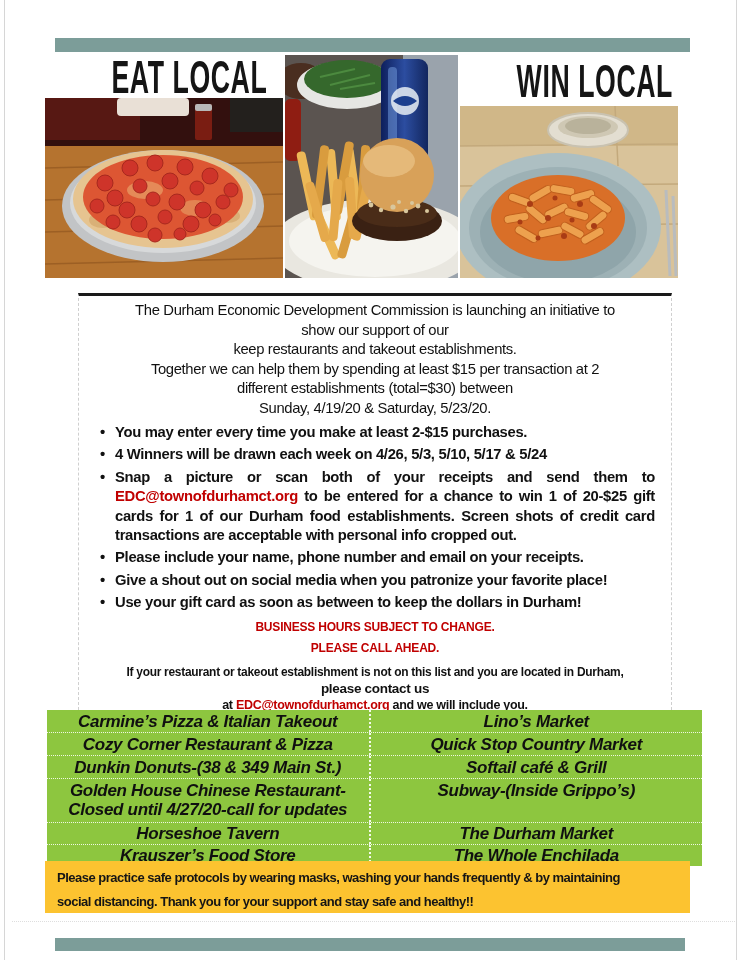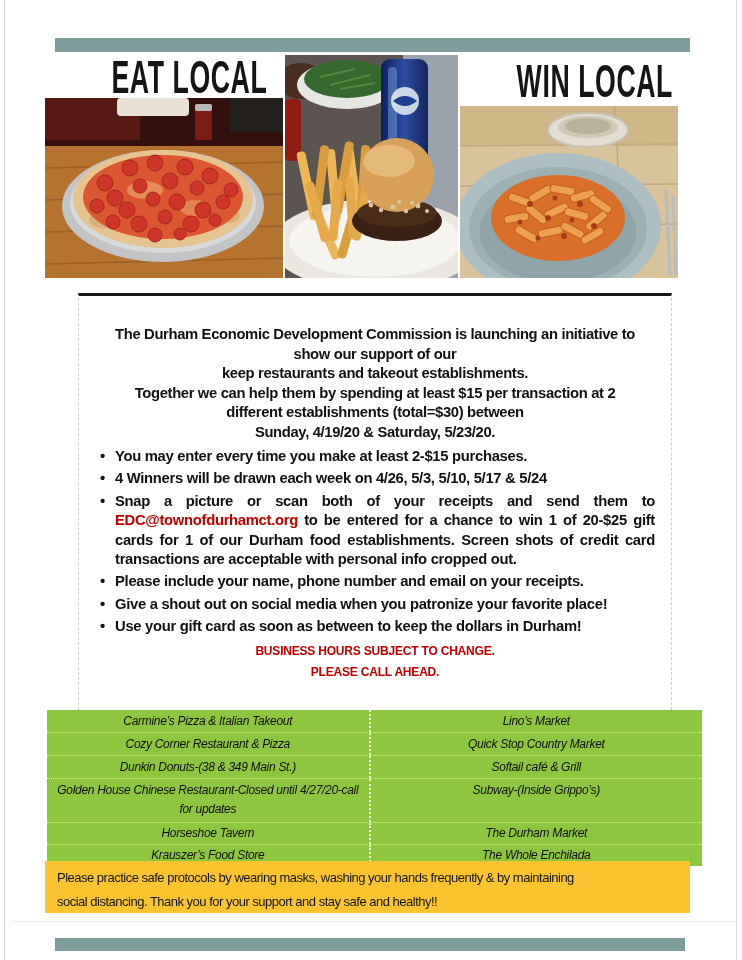--- a/index.html
+++ b/index.html
@@ -16,50 +16,50 @@
   .title.win{left:460px;top:58px;width:220px;}
   .photo{position:absolute;overflow:hidden;}
   .photo svg{display:block;}
   .ph-pizza{left:45px;top:98px;width:238px;height:180px;}
   .ph-burger{left:285px;top:55px;width:173px;height:223px;}
   .ph-pasta{left:460px;top:106px;width:218px;height:172px;}
 
   .textbox{position:absolute;left:78px;top:293px;width:594px;height:417px;box-sizing:border-box;
         border-top:3px solid #1a1a1a;border-left:1px dashed #cfcfcf;border-right:1px dashed #cfcfcf;
         padding:5px 14px 0;}
-  .intro{font-size:14.8px;font-weight:700;text-align:center;line-height:19.5px;letter-spacing:-.35px;margin-top:24px;}
+  .intro{font-size:14.8px;font-weight:400;text-align:center;line-height:19.5px;letter-spacing:-.35px;}
   .intro div{white-space:nowrap;}
   .bullets{list-style:none;margin:5px 0 0;padding:0 2px 0 22px;}
   .bullets li{position:relative;font-size:14.8px;font-weight:700;line-height:19.4px;
         margin:3px 0;letter-spacing:-.3px;}
   .bullets .dot{position:absolute;left:-15px;top:-1px;font-size:15px;}
   .bullets li.justify{text-align:justify;}
   a.redlink{color:#c00000;font-weight:700;cursor:pointer;}
   .redline{color:#c00000;font-weight:700;font-size:12px;text-align:center;margin-top:7px;
         letter-spacing:-.2px;}
   .contact{font-weight:700;text-align:center;margin-top:8px;line-height:17px;letter-spacing:-.3px;}
   .contact .c1{font-size:13px;transform:scaleX(.92);transform-origin:center;white-space:nowrap;}
   .contact .c2{font-size:13.5px;}
   .contact .c3{font-size:12.5px;}
 
   .resto-table{position:absolute;left:47px;top:710px;width:655px;background:#8dc63f;}
   .t-row{display:flex;}
   .t-row + .t-row{border-top:1px dotted rgba(255,255,255,.85);}
   .t-cell{box-sizing:border-box;display:flex;align-items:center;justify-content:center;
-        text-align:center;font-weight:400;font-style:italic;font-size:12px;line-height:19px;
+        text-align:center;font-weight:700;font-style:italic;font-size:17px;line-height:19px;
         letter-spacing:-.3px;color:#101010;padding:0 6px;}
   .t-cell.l{width:49.4%;border-right:2px dotted rgba(255,255,255,.9);}
   .t-cell.r{width:50.6%;}
   .rh-s{height:22px;}
   .rh-d{height:43px;}
   .rh-d .t-cell{align-items:flex-start;padding-top:2px;}
-  .rh-e{height:21px;justify-content:flex-end;}
+  .rh-e{height:21px;}
 
   .footer-note{position:absolute;left:45px;top:861px;width:645px;height:52px;background:#fcc330;
-        box-sizing:border-box;padding:5px 12px;font-weight:400;font-size:13px;line-height:24px;
+        box-sizing:border-box;padding:5px 12px;font-weight:700;font-size:13px;line-height:24px;
         letter-spacing:-.5px;color:#151515;}
   .footer-note div{white-space:nowrap;}
   .dotline{position:absolute;left:12px;top:921px;width:723px;border-top:1px dotted #dedede;}
 </style>
 </head>
 <body>
 
 <div class="page">
   <div class="edge l"></div>
   <div class="edge r"></div>
@@ -253,20 +253,25 @@
     <ul class="bullets">
       <li><span class="dot">•</span><span>You may enter every time you make at least 2-$15 purchases.</span></li>
       <li><span class="dot">•</span><span>4 Winners will be drawn each week on 4/26, 5/3, 5/10, 5/17 &amp; 5/24</span></li>
       <li class="justify"><span class="dot">•</span><span>Snap a picture or scan both of your receipts and send them to </span><a class="redlink">EDC@townofdurhamct.org</a><span> to be entered for a chance to win 1 of 20-$25 gift cards for 1 of our Durham food establishments. Screen shots of credit card transactions are acceptable with personal info cropped out.</span></li>
       <li><span class="dot">•</span><span>Please include your name, phone number and email on your receipts.</span></li>
       <li><span class="dot">•</span><span>Give a shout out on social media when you patronize your favorite place!</span></li>
       <li><span class="dot">•</span><span>Use your gift card as soon as between to keep the dollars in Durham!</span></li>
     </ul>
     <div class="redline">BUSINESS HOURS SUBJECT TO CHANGE.</div>
     <div class="redline">PLEASE CALL AHEAD.</div>
+    <div class="contact">
+      <div class="c1">If your restaurant or takeout establishment is not on this list and you are located in Durham,</div>
+      <div class="c2">please contact us</div>
+      <div class="c3"><span>at </span><a class="redlink">EDC@townofdurhamct.org</a><span> and we will include you.</span></div>
+    </div>
   </div>
 
   <div class="resto-table">
     <div class="t-row rh-s">
       <div class="t-cell l">Carmine’s Pizza &amp; Italian Takeout</div>
       <div class="t-cell r">Lino’s Market</div>
     </div>
     <div class="t-row rh-s">
       <div class="t-cell l">Cozy Corner Restaurant &amp; Pizza</div>
       <div class="t-cell r">Quick Stop Country Market</div>

